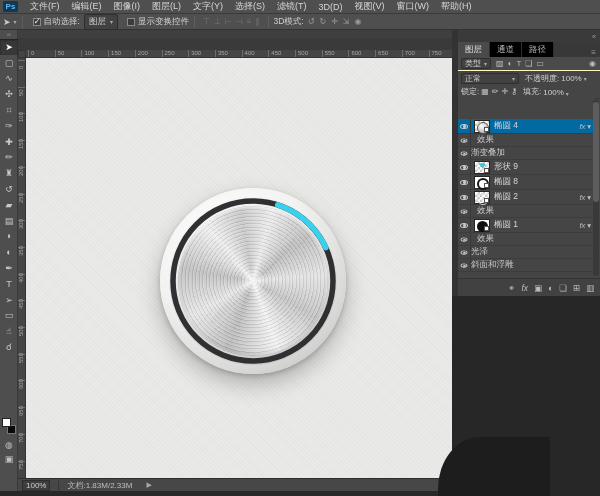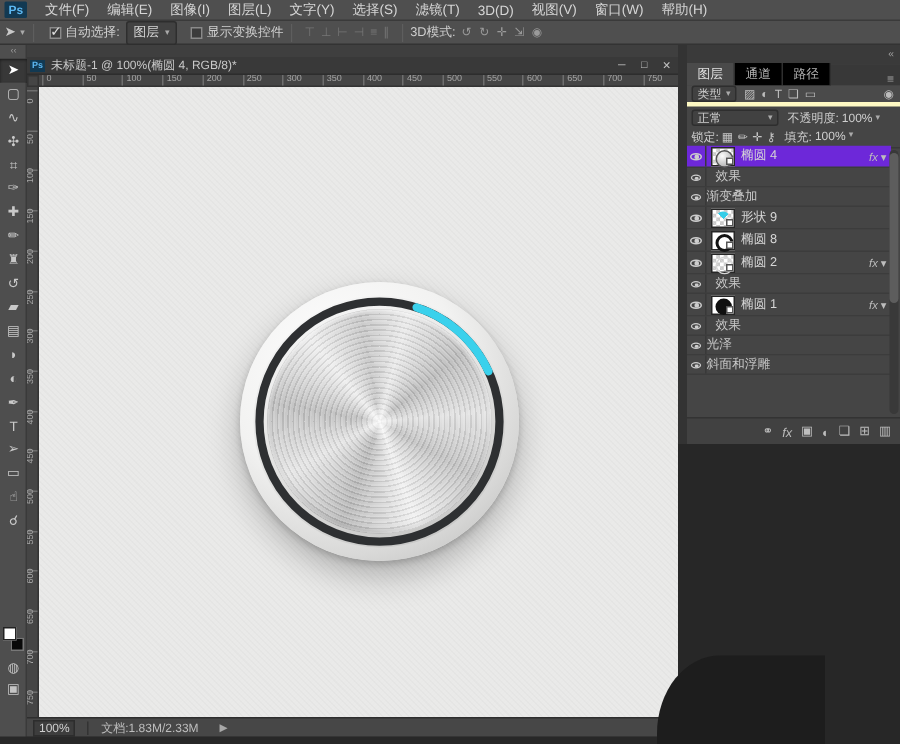--- a/index.html
+++ b/index.html
@@ -100,44 +100,44 @@
   #rightpanel { position:absolute; left:458px; top:30px; width:142px; height:266px; background:#454545; }
   #panel-topstrip { position:absolute; left:0; top:0; width:142px; height:13px; background:#3a3a3a;
     color:#9f9f9f; font-size:7px; text-align:right; line-height:13px; padding-right:4px; }
   #panel-tabs { position:absolute; left:0; top:13px; width:142px; height:14px; background:#383838;
     display:flex; align-items:flex-end; font-size:8.5px; }
   .panel-tab { padding:2px 7px 1px; color:#b2b2b2; background:#000000; border-right:1px solid #2f2f2f; }
   .panel-tab.active { background:#4a4a4a; color:#e0e0e0; }
   #panel-tab-menu { margin-left:auto; color:#9f9f9f; padding-right:4px; font-size:8px; }
 
   #filter-row { position:absolute; left:0; top:27px; width:142px; height:14px; background:#4a4a4a;
-    border-bottom:3px solid #fef9c3; display:flex; align-items:center; font-size:8px; color:#cfcfcf; }
+    border-bottom:1px solid #fef9c3; display:flex; align-items:center; font-size:8px; color:#cfcfcf; }
   .mini-dd { display:flex; align-items:center; gap:3px; background:#414141; border:1px solid #2e2e2e;
     border-radius:2px; padding:0 3px; height:11px; margin-left:3px; }
   .filter-icons { display:flex; gap:4px; margin-left:5px; color:#bdbdbd; font-size:8px; }
   #filter-toggle { margin-left:auto; margin-right:4px; color:#bdbdbd; font-size:8px; }
 
   #blend-row { position:absolute; left:0; top:41px; width:142px; height:14px; display:flex; align-items:center;
     font-size:8px; color:#cfcfcf; }
   #blend-select { display:flex; align-items:center; justify-content:space-between; width:58px; height:11px;
     background:#414141; border:1px solid #2e2e2e; border-radius:2px; padding:0 3px; margin-left:3px; }
   #opacity-group { display:flex; align-items:center; gap:2px; margin-left:6px; }
 
   #lock-row { position:absolute; left:0; top:55px; width:142px; height:14px; display:flex; align-items:center;
     font-size:8px; color:#cfcfcf; border-bottom:1px solid #383838; }
   .lock-icons { display:flex; gap:3px; margin-left:2px; color:#c4c4c4; font-size:8px; }
-  #fill-group { display:flex; align-items:flex-start; gap:2px; margin-left:6px; }
+  #fill-group { display:flex; align-items:flex-end; gap:2px; margin-left:6px; }
 
   
   #layers-list { position:absolute; left:0; top:67px; width:136px; height:181px; overflow:hidden; background:#454545; }
   .lrow { position:relative; display:flex; align-items:center; border-bottom:1px solid #3c3c3c;
     font-size:8.5px; color:#d6d6d6; background:#454545; }
   .lrow.layer { height:15px; }
   .lrow.fxhead, .lrow.fxitem { height:13px; color:#c7c7c7; }
-  .lrow.selected { background:#6d28d9; }
+  .lrow.selected { background:#0369a1;margin-top:22px; }
   .eye-cell { width:13px; height:100%; display:flex; align-items:center; justify-content:center;
     border-right:1px solid #393939; flex:none; }
   .eye { width:8px; height:5px; border:1px solid #cdcdcd; border-radius:50%; position:relative; }
   .eye::after { content:""; position:absolute; left:2px; top:0.5px; width:2.5px; height:2.5px;
     border-radius:50%; background:#cdcdcd; }
   .fxhead .eye, .fxitem .eye { transform:scale(.85); }
   .fxhead .label { margin-left:6px; }
   .fxitem .label { }
   .thumb { width:16px; height:13px; margin:0 4px 0 3px; border:1px solid #262626; position:relative; flex:none;
     background:#fff; }
@@ -254,29 +254,20 @@
       <div class="tool">☌</div>
       <div id="swatches">
       <div id="swatch-bg"></div>
       <div id="swatch-fg"></div>
     </div>
     <div class="tool-extra" style="top:410px;">◍</div>
     <div class="tool-extra" style="top:424px;">▣</div>
   </div>
 
   <div id="docwin">
-    <div id="doc-titlebar">
-      <span id="doc-icon">Ps</span>
-      <span id="doc-title">未标题-1 @ 100%(椭圆 4, RGB/8)*</span>
-      <span id="win-controls">
-        <span class="win-btn">─</span>
-        <span class="win-btn">□</span>
-        <span class="win-btn">✕</span>
-      </span>
-    </div>
     <div id="ruler-corner"></div>
     <div id="h-ruler">
         <div class="h-tick" style="left: 2px;">
           <span>0</span>
         </div>
         <div class="h-tick" style="left: 28.7px;">
           <span>50</span>
         </div>
         <div class="h-tick" style="left: 55.4px;">
           <span>100</span>

